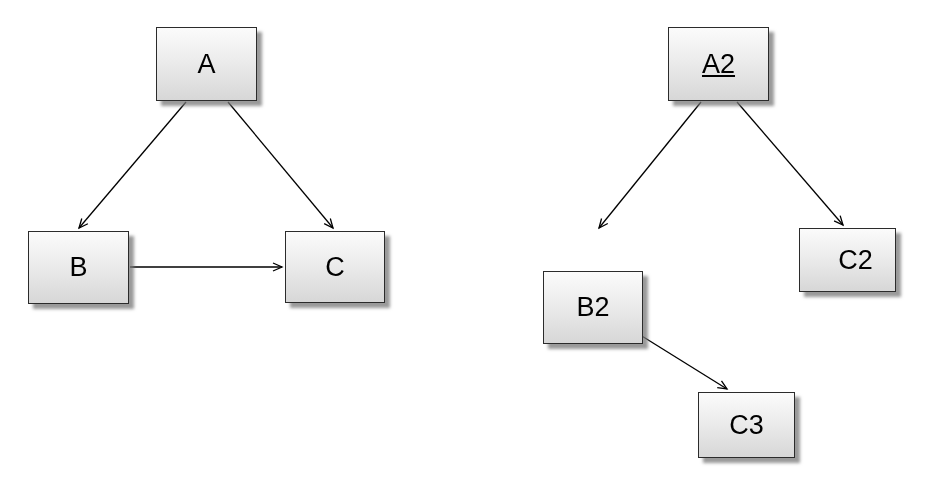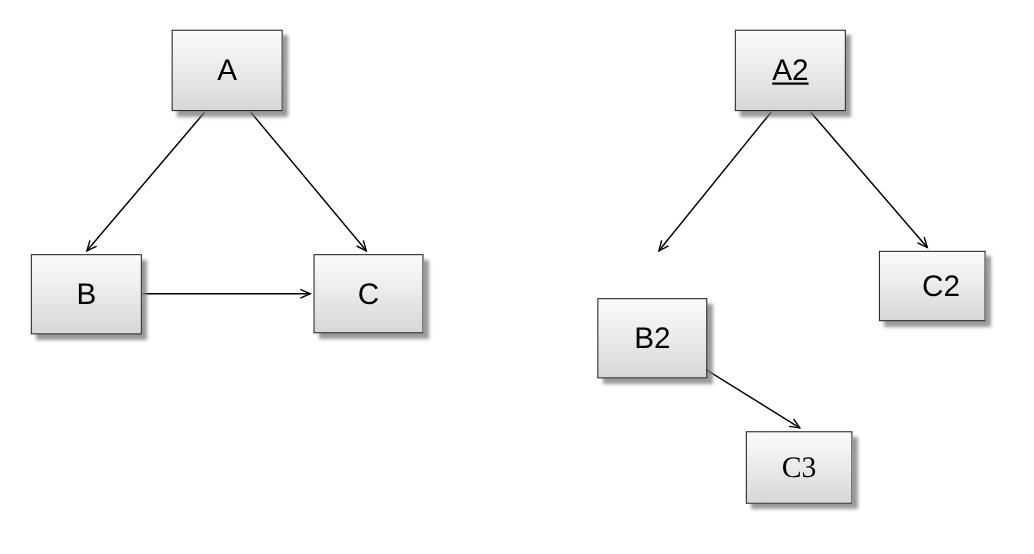--- a/index.html
+++ b/index.html
@@ -77,17 +77,17 @@
       </div>
       <div class="node" style="left: 668px; top: 27px; width: 101px; height: 74px; text-decoration: underline;">
         <span class="node-label">A2</span>
       </div>
       <div class="node" style="left: 543px; top: 231px; width: 100px; height: 73px; margin-top: 40px;">
         <span class="node-label">B2</span>
       </div>
       <div class="node" style="left: 799px; top: 228px; width: 97px; height: 64px; padding-left: 16px;">
         <span class="node-label">C2</span>
       </div>
-      <div class="node" style="left: 678px; top: 392px; width: 97px; height: 66px; font-family: Liberation Serif, serif;">
+      <div class="node" style="left: 698px; top: 392px; width: 97px; height: 66px;">
         <span class="node-label">C3</span>
       </div>
     </div>
 </div>
 
 </body></html>

